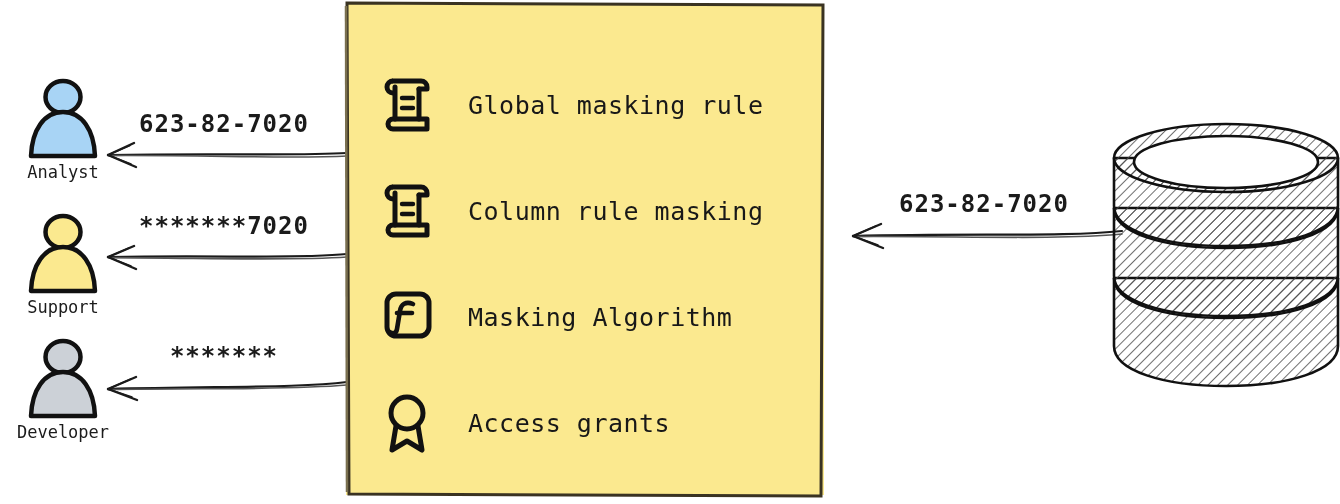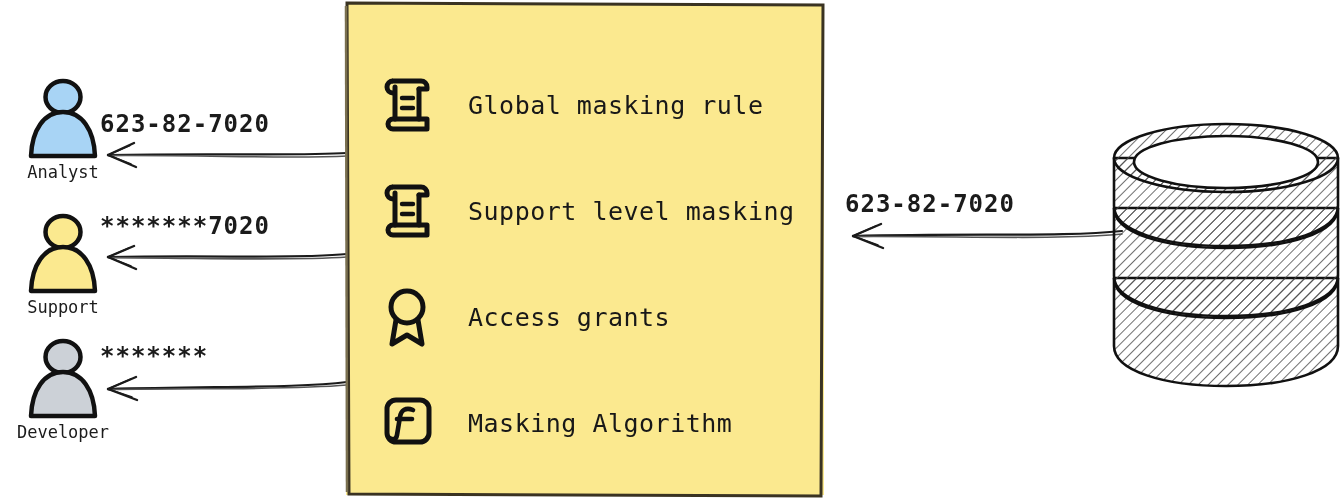--- a/index.html
+++ b/index.html
@@ -48,21 +48,21 @@
   
   .flow {
     position: absolute;
     height: 60px;
   }
   .flow .flow-label {
     position: absolute;
     left: 0;
     top: 0;
     width: 100%;
-    text-align: left;
+    text-align: center;
     font-family: "DejaVu Sans Mono", monospace;
     font-size: 24px;
     font-weight: 700;
     color: #1b1b1b;
     letter-spacing: 1px;
     white-space: nowrap;
   }
   .flow .flow-arrow {
     position: absolute;
     left: 0;
@@ -241,44 +241,44 @@
         <span class="p-icon">
           <svg width="54" height="58" viewBox="0 0 54 58">
             <path d="M13 5 h 28 a 6 6 0 0 1 6 6 v 2 h -8" fill="none" stroke="#111" stroke-width="5" stroke-linecap="round" stroke-linejoin="round"></path>
             <path d="M13 5 a 6 6 0 0 0 -6 6 a 6 6 0 0 0 6 6 h 2" fill="none" stroke="#111" stroke-width="5" stroke-linejoin="round"></path>
             <path d="M15 11 v 32" fill="none" stroke="#111" stroke-width="5" stroke-linecap="round"></path>
             <path d="M39 13 v 30" fill="none" stroke="#111" stroke-width="5" stroke-linecap="round"></path>
             <path d="M22 22 h 11 M22 32 h 11" fill="none" stroke="#111" stroke-width="4.4" stroke-linecap="round"></path>
             <path d="M15 43 h 32 v 10 h -34 a 5 5 0 0 1 -5 -5 a 5 5 0 0 1 5 -5 z" fill="none" stroke="#111" stroke-width="5" stroke-linejoin="round"></path>
           </svg>
         </span>
-        <span class="p-label">Support level masking</span>
-      </div>
-
-      <div class="policy-item">
-        <span class="p-icon">
-          <svg width="54" height="62" viewBox="0 0 54 62">
-            <circle cx="27" cy="21" r="16" fill="none" stroke="#111" stroke-width="5"></circle>
-            <path d="M16 34 L 12 58 L 27 49 L 42 58 L 38 34" fill="none" stroke="#111" stroke-width="5" stroke-linejoin="round" stroke-linecap="round"></path>
-          </svg>
-        </span>
-        <span class="p-label">Access grants</span>
+        <span class="p-label">Column rule masking</span>
       </div>
 
       <div class="policy-item">
         <span class="p-icon">
           <svg width="54" height="56" viewBox="0 0 54 56">
             <rect x="7" y="5" width="42" height="42" rx="9" ry="9" fill="none" stroke="#111" stroke-width="5"></rect>
             <path d="M33 15 c -7 -3, -12 0, -13 7 l -3 18 c -0.8 4.5, -4 5, -6.5 3.4" fill="none" stroke="#111" stroke-width="4.6" stroke-linecap="round"></path>
             <path d="M17 24 h 15" fill="none" stroke="#111" stroke-width="4.6" stroke-linecap="round"></path>
           </svg>
         </span>
         <span class="p-label">Masking Algorithm</span>
       </div>
 
+      <div class="policy-item">
+        <span class="p-icon">
+          <svg width="54" height="62" viewBox="0 0 54 62">
+            <circle cx="27" cy="21" r="16" fill="none" stroke="#111" stroke-width="5"></circle>
+            <path d="M16 34 L 12 58 L 27 49 L 42 58 L 38 34" fill="none" stroke="#111" stroke-width="5" stroke-linejoin="round" stroke-linecap="round"></path>
+          </svg>
+        </span>
+        <span class="p-label">Access grants</span>
+      </div>
+
     </div>
   </div>
 
   <div id="database">
     <svg width="236" height="280" viewBox="0 0 236 280">
       <defs>
         <pattern id="hatch" width="7" height="7" patternTransform="rotate(45)" patternUnits="userSpaceOnUse">
           <line x1="0" y1="0" x2="0" y2="7" stroke="#4a4a4a" stroke-width="1.6"></line>
         </pattern>
       </defs>

